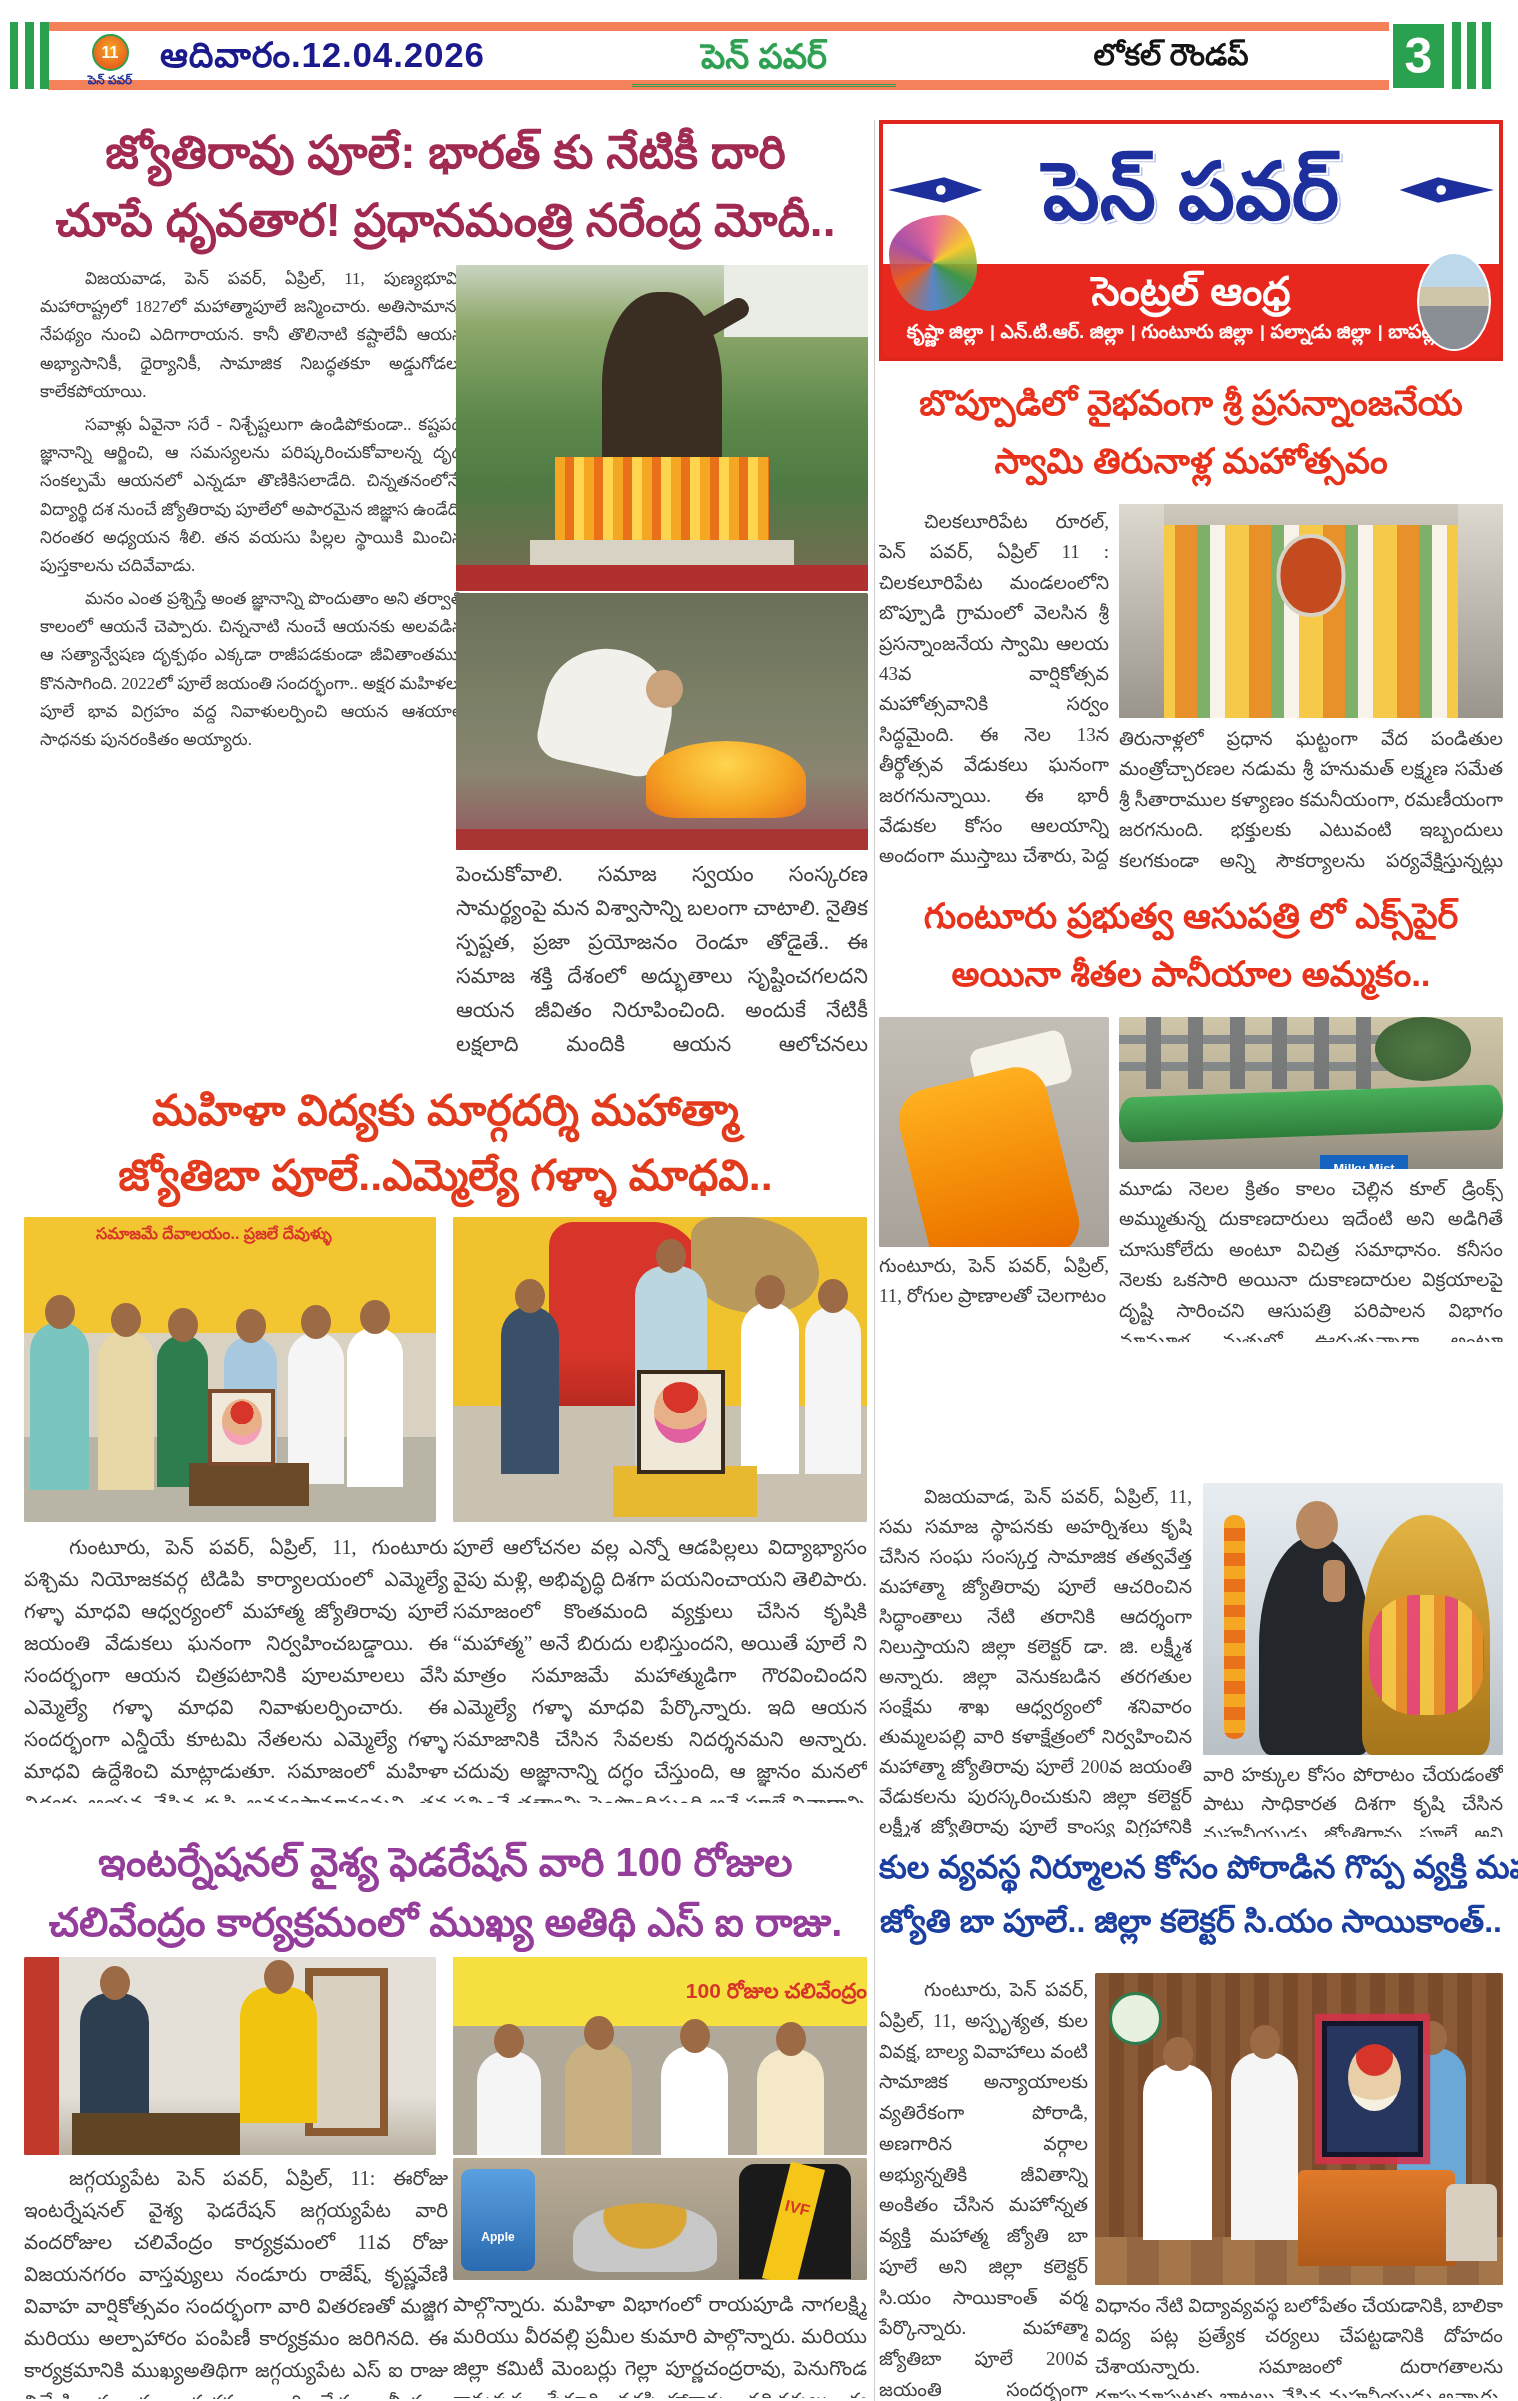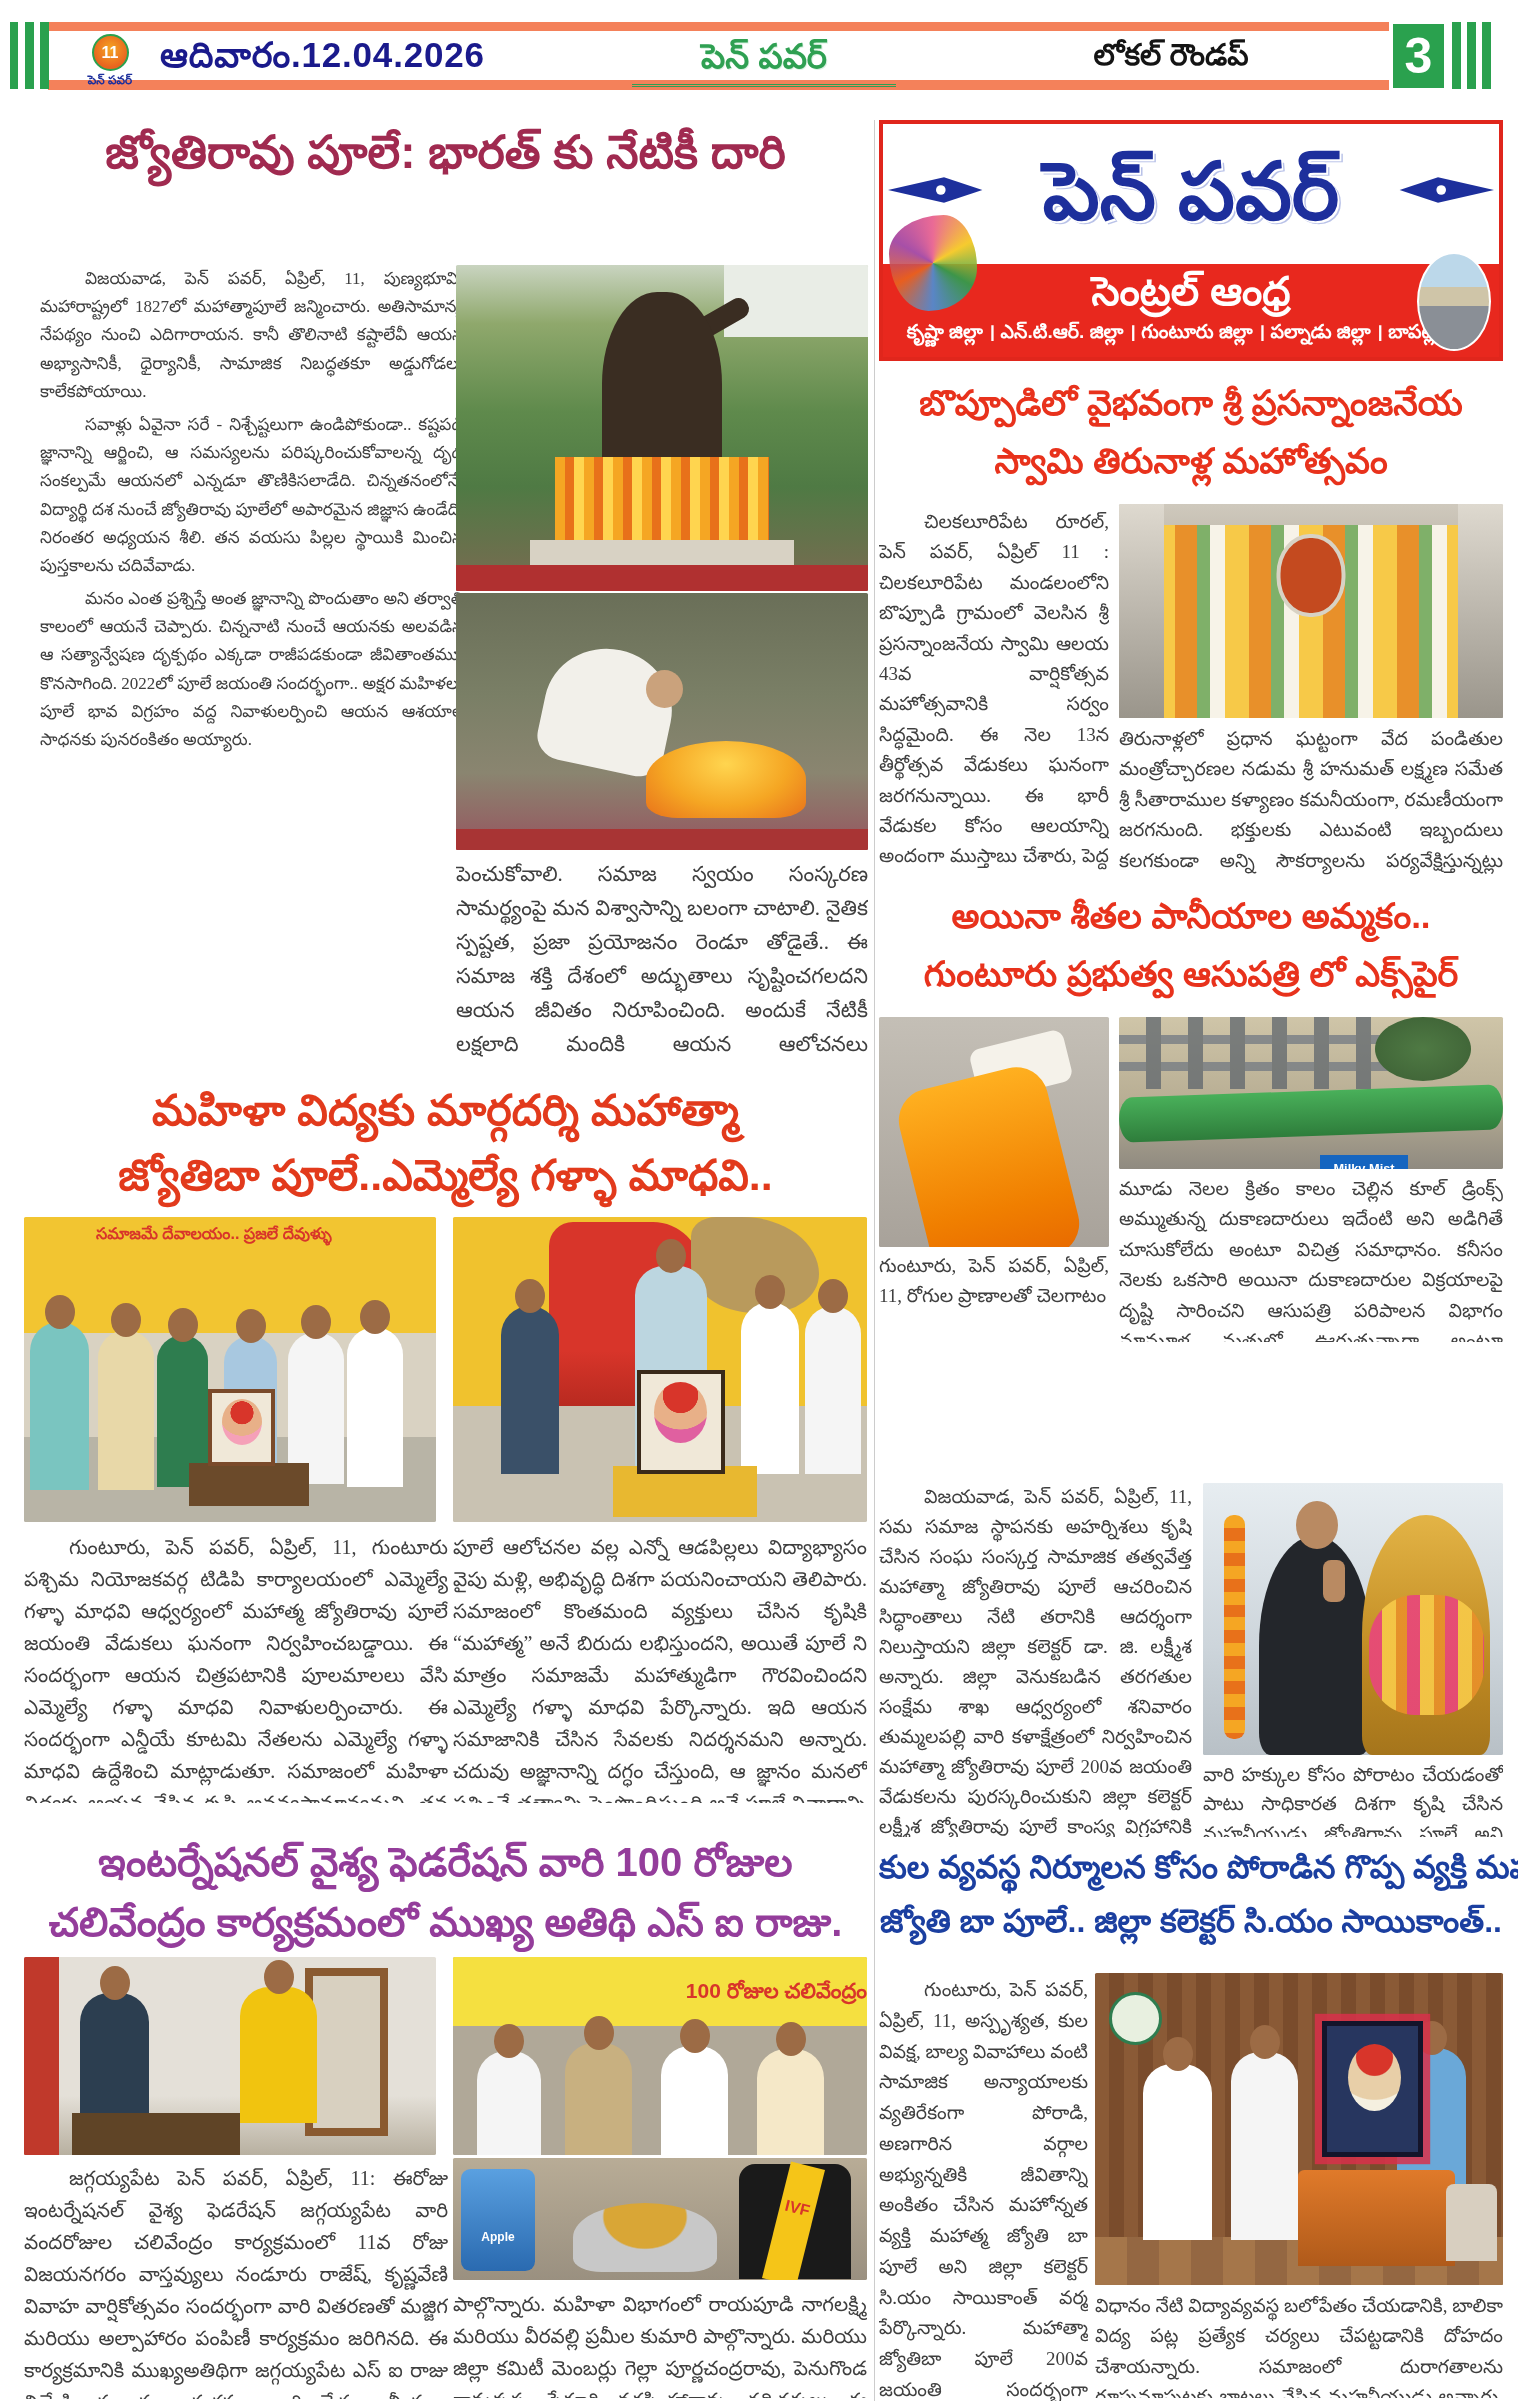--- a/index.html
+++ b/index.html
@@ -232,20 +232,21 @@
     <div id="hdr-date">ఆదివారం.12.04.2026</div>
     <div id="hdr-center">పెన్ పవర్</div>
     <div id="hdr-section">లోకల్ రౌండప్</div>
     <div id="page-num-box">3</div>
   </div>
 
   <div class="v-rule" style="left:874px; top:120px; height:2282px;"></div>
 
   <div id="hl-phule" class="hl">
     <div>జ్యోతిరావు పూలే: భారత్ కు నేటికీ దారి</div>
+    <div>చూపే ధృవతార! ప్రధానమంత్రి నరేంద్ర మోదీ..</div>
   </div>
 
   <div class="btxt" style="left:40px; top:265px; width:424px; height:796px; font-size:17px; line-height:1.66;">
     <p class="indent">విజయవాడ, పెన్ పవర్, ఏప్రిల్, 11, పుణ్యభూమి మహారాష్ట్రలో 1827లో మహాత్మాపూలే జన్మించారు. అతిసామాన్య నేపథ్యం నుంచి ఎదిగారాయన. కానీ తొలినాటి కష్టాలేవీ ఆయన అభ్యాసానికీ, ధైర్యానికీ, సామాజిక నిబద్ధతకూ అడ్డుగోడలు కాలేకపోయాయి.</p>
     <p class="indent">సవాళ్లు ఏవైనా సరే - నిశ్చేష్టలుగా ఉండిపోకుండా.. కష్టపడి జ్ఞానాన్ని ఆర్జించి, ఆ సమస్యలను పరిష్కరించుకోవాలన్న దృఢ సంకల్పమే ఆయనలో ఎన్నడూ తొణికిసలాడేది. చిన్నతనంలోనే, విద్యార్థి దశ నుంచే జ్యోతిరావు పూలేలో అపారమైన జిజ్ఞాస ఉండేది. నిరంతర అధ్యయన శీలి. తన వయసు పిల్లల స్థాయికి మించిన పుస్తకాలను చదివేవాడు.</p>
     <p class="indent">మనం ఎంత ప్రశ్నిస్తే అంత జ్ఞానాన్ని పొందుతాం అని తర్వాతి కాలంలో ఆయనే చెప్పారు. చిన్ననాటి నుంచే ఆయనకు అలవడిన ఆ సత్యాన్వేషణ దృక్పథం ఎక్కడా రాజీపడకుండా జీవితాంతమూ కొనసాగింది. 2022లో పూలే జయంతి సందర్భంగా.. అక్షర మహిళలు పూలే భావ విగ్రహం వద్ద నివాళులర్పించి ఆయన ఆశయాల సాధనకు పునరంకితం అయ్యారు.</p>
   </div>
 
   <div class="ph" id="photo-statue">
     <div class="sky"></div>
@@ -369,22 +370,22 @@
     <div class="silver-l"></div>
     <div class="silver-r"></div>
     <div class="face"></div>
   </div>
 
   <div class="btxt" style="left:1119px; top:724px; width:384px; height:152px; font-size:19px; line-height:1.6;">
     <p>తిరునాళ్లలో ప్రధాన ఘట్టంగా వేద పండితుల మంత్రోచ్చారణల నడుమ శ్రీ హనుమత్ లక్ష్మణ సమేత శ్రీ సీతారాముల కళ్యాణం కమనీయంగా, రమణీయంగా జరగనుంది. భక్తులకు ఎటువంటి ఇబ్బందులు కలగకుండా అన్ని సౌకర్యాలను పర్యవేక్షిస్తున్నట్లు ఆలయ కమిటీ ప్రతినిధులు తెలిపారు. ఈ ఆధ్యాత్మిక వేడుకకు భక్తులు భారీగా తరలివచ్చి స్వామివారి కృపకు పాత్రులు కావాలని కోరారు.</p>
   </div>
 
   <div id="hl-hosp" class="hl">
+    <div>గుంటూరు ప్రభుత్వ ఆసుపత్రి లో ఎక్స్‌పైర్</div>
     <div>అయినా శీతల పానీయాల అమ్మకం..</div>
-    <div>గుంటూరు ప్రభుత్వ ఆసుపత్రి లో ఎక్స్‌పైర్</div>
   </div>
 
   <div class="ph" id="photo-drink">
     <div class="cap"></div>
     <div class="bottle"></div>
   </div>
 
   <div class="ph" id="photo-stall">
     <div class="windows"></div>
     <div class="tree"></div>

